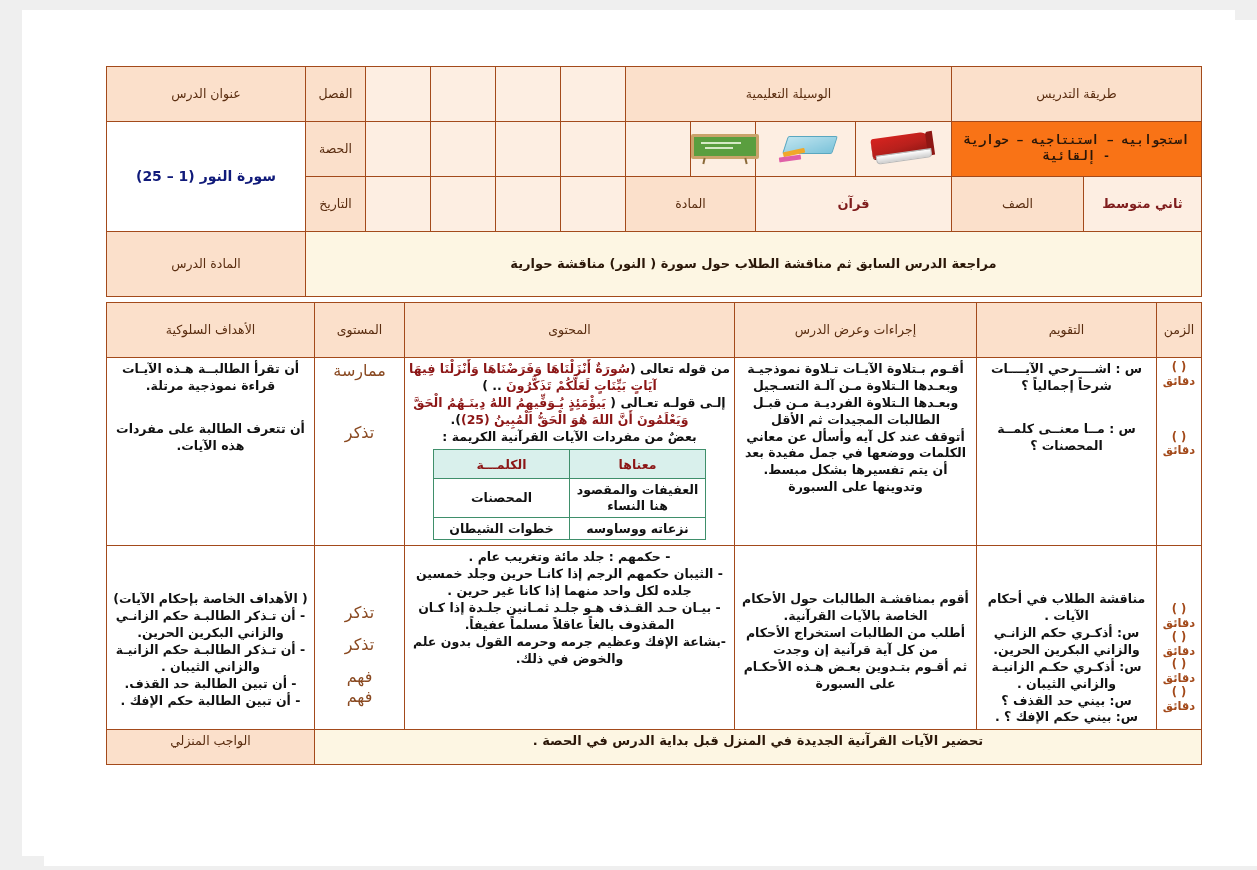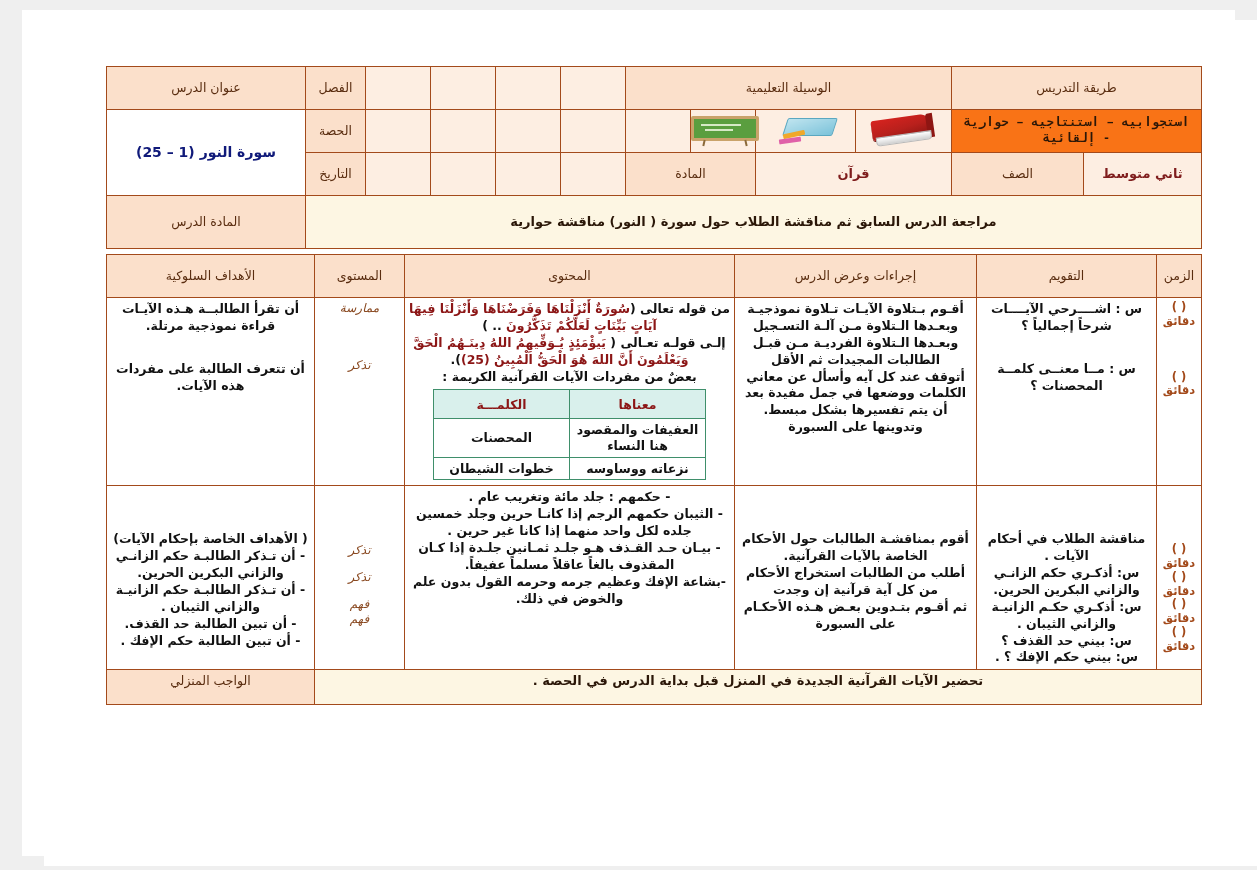--- a/index.html
+++ b/index.html
@@ -43,21 +43,21 @@
     width: 1095px;
   }
 
   table {
     border-collapse: collapse;
     table-layout: fixed;
     width: 1095px;
   }
   td, th {
     border: 1px solid #a34a1b;
-    padding: 10px 3px;
+    padding: 16px 3px;
     vertical-align: middle;
     text-align: center;
     font-size: 12.5px;
     line-height: 1.25;
     color: #3a2010;
     background: #ffffff;
   }
 
   
   .hdr td { background: #fbe0cb; height: 22px; font-size: 12.5px; color: #5a2d10; }
@@ -194,24 +194,23 @@
   .main td.cell-procedures,
   .main td.cell-eval {
     font-weight: bold;
     font-size: 12.5px;
     color: #111111;
     line-height: 1.35;
     text-align: center;
   }
   .main td.cell-level {
     color: #8a4a22;
-    font-size: 12px;
+    font-size: 16px;
     font-weight: normal;
     text-align: center;
-    font-style: italic;
   }
   .main td.cell-time {
     color: #a34a1b;
     font-weight: bold;
     font-size: 11.5px;
     text-align: center;
     line-height: 1.2;
   }
   .just { text-align: justify; text-align-last: center; }
 

